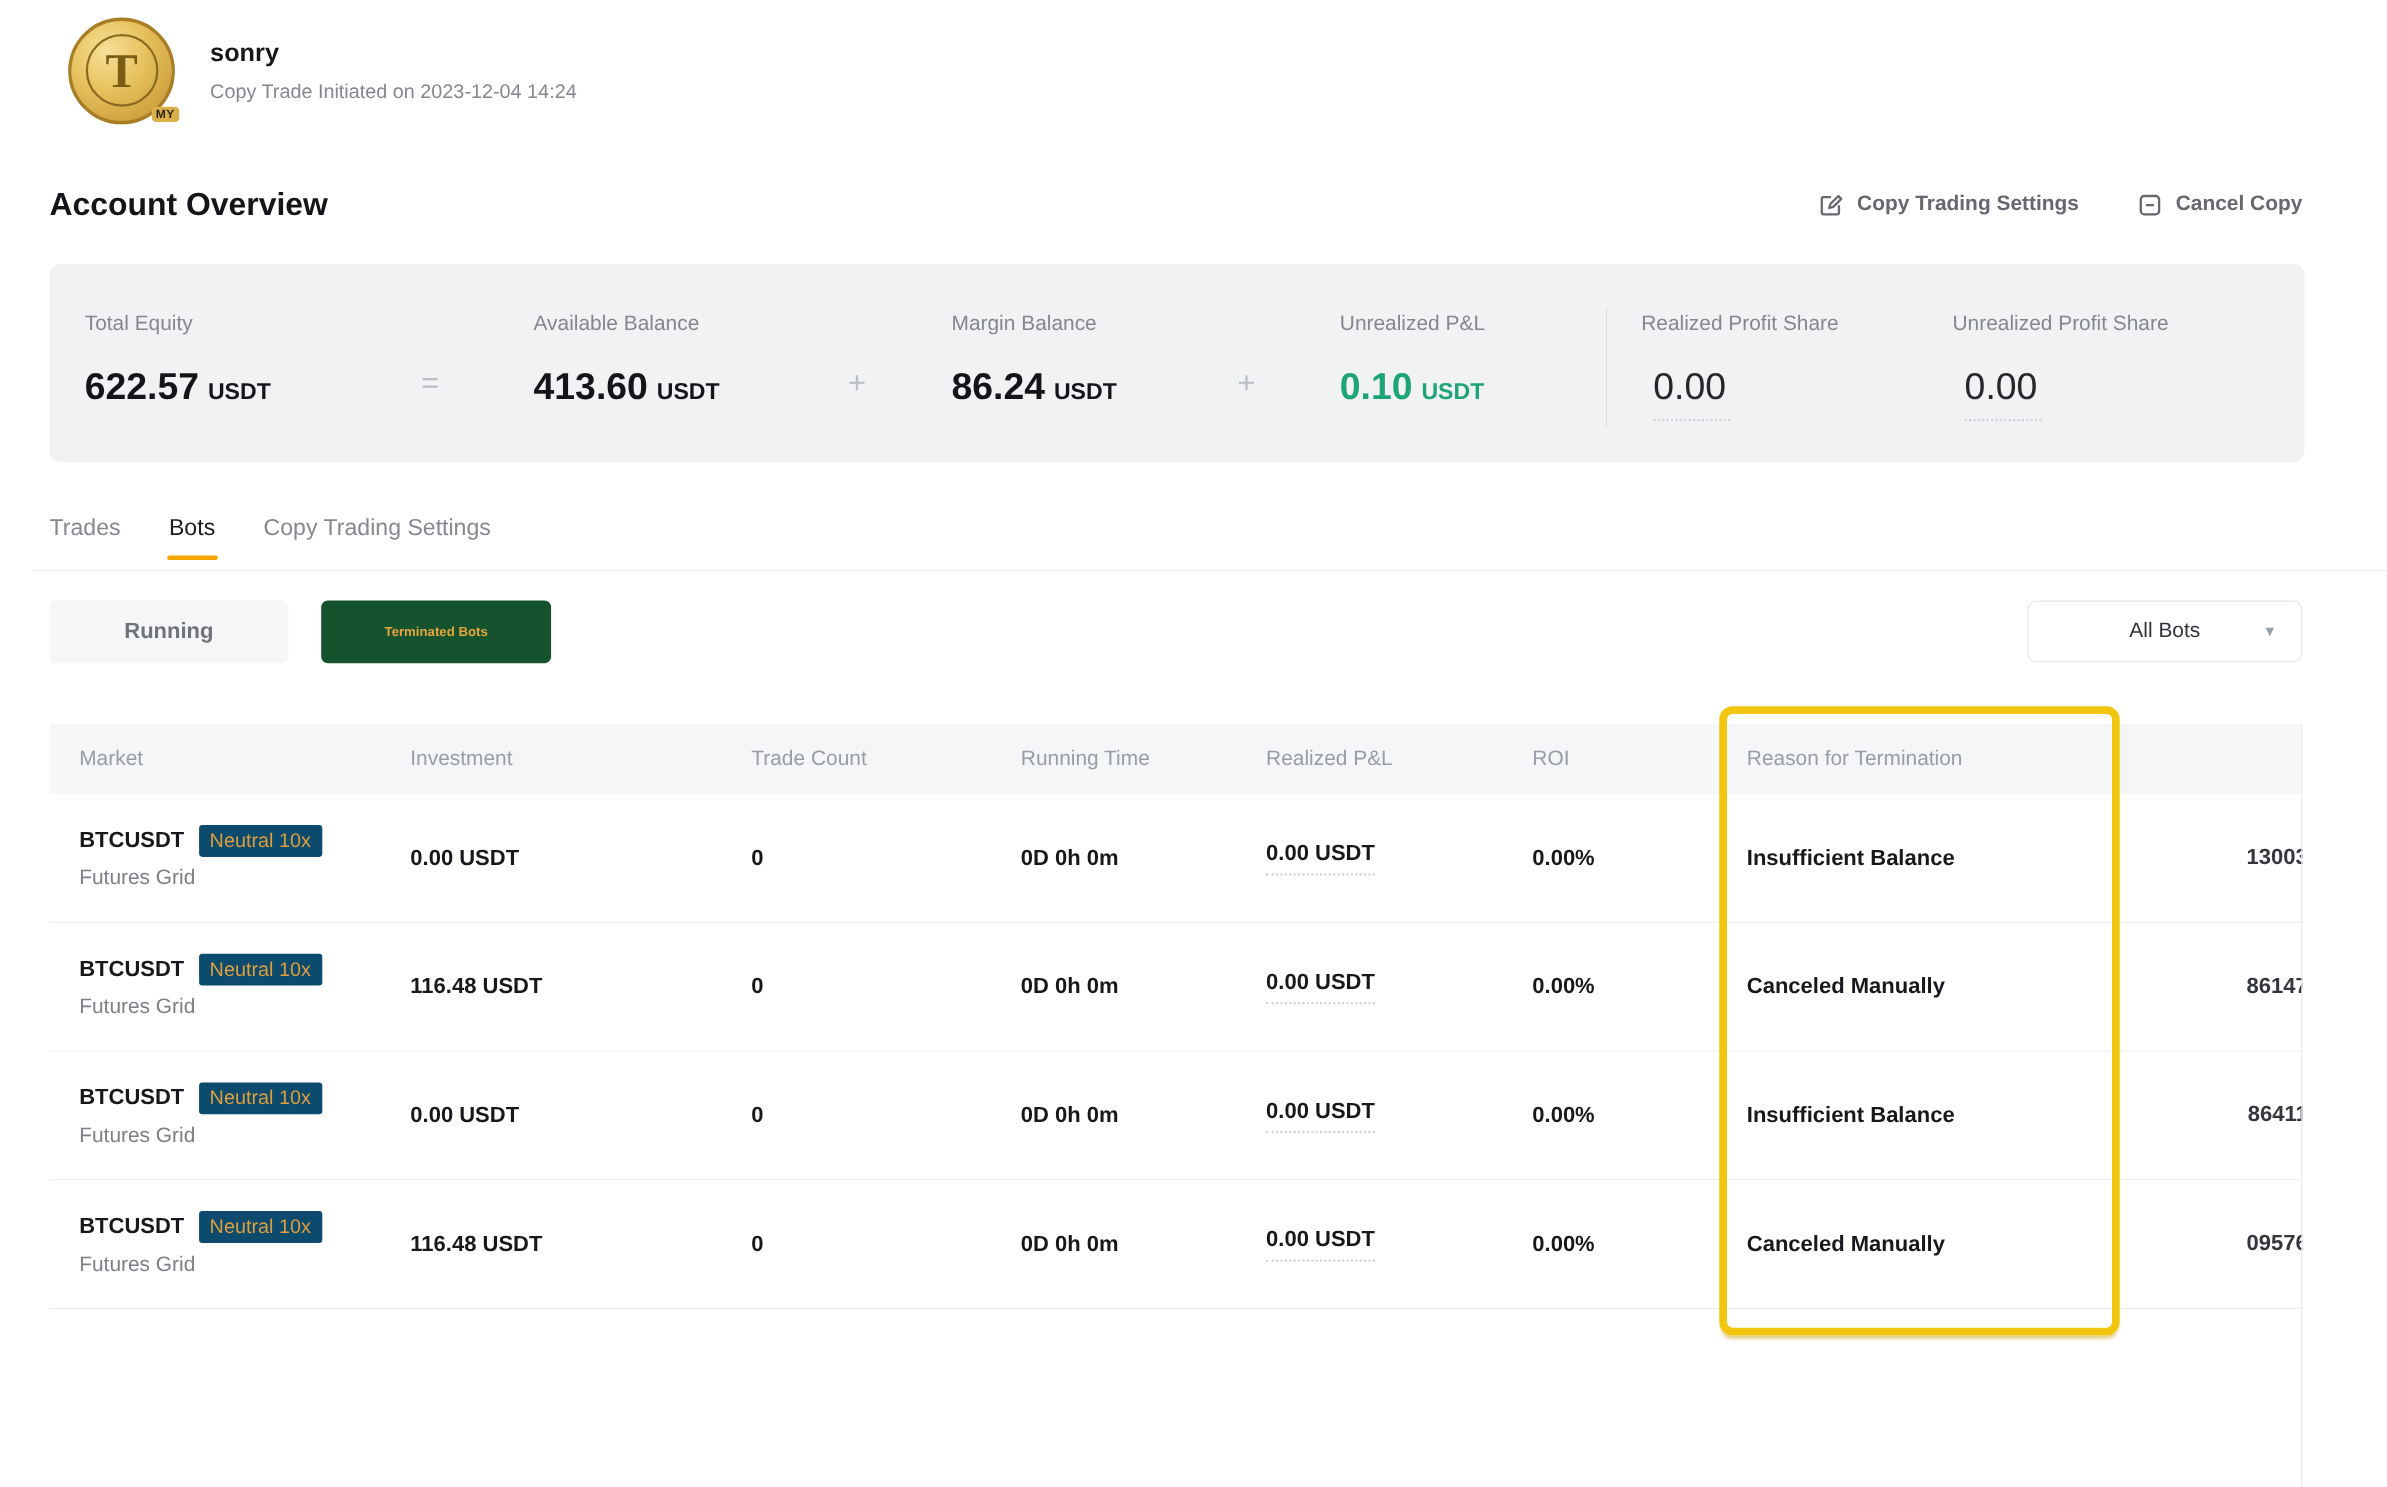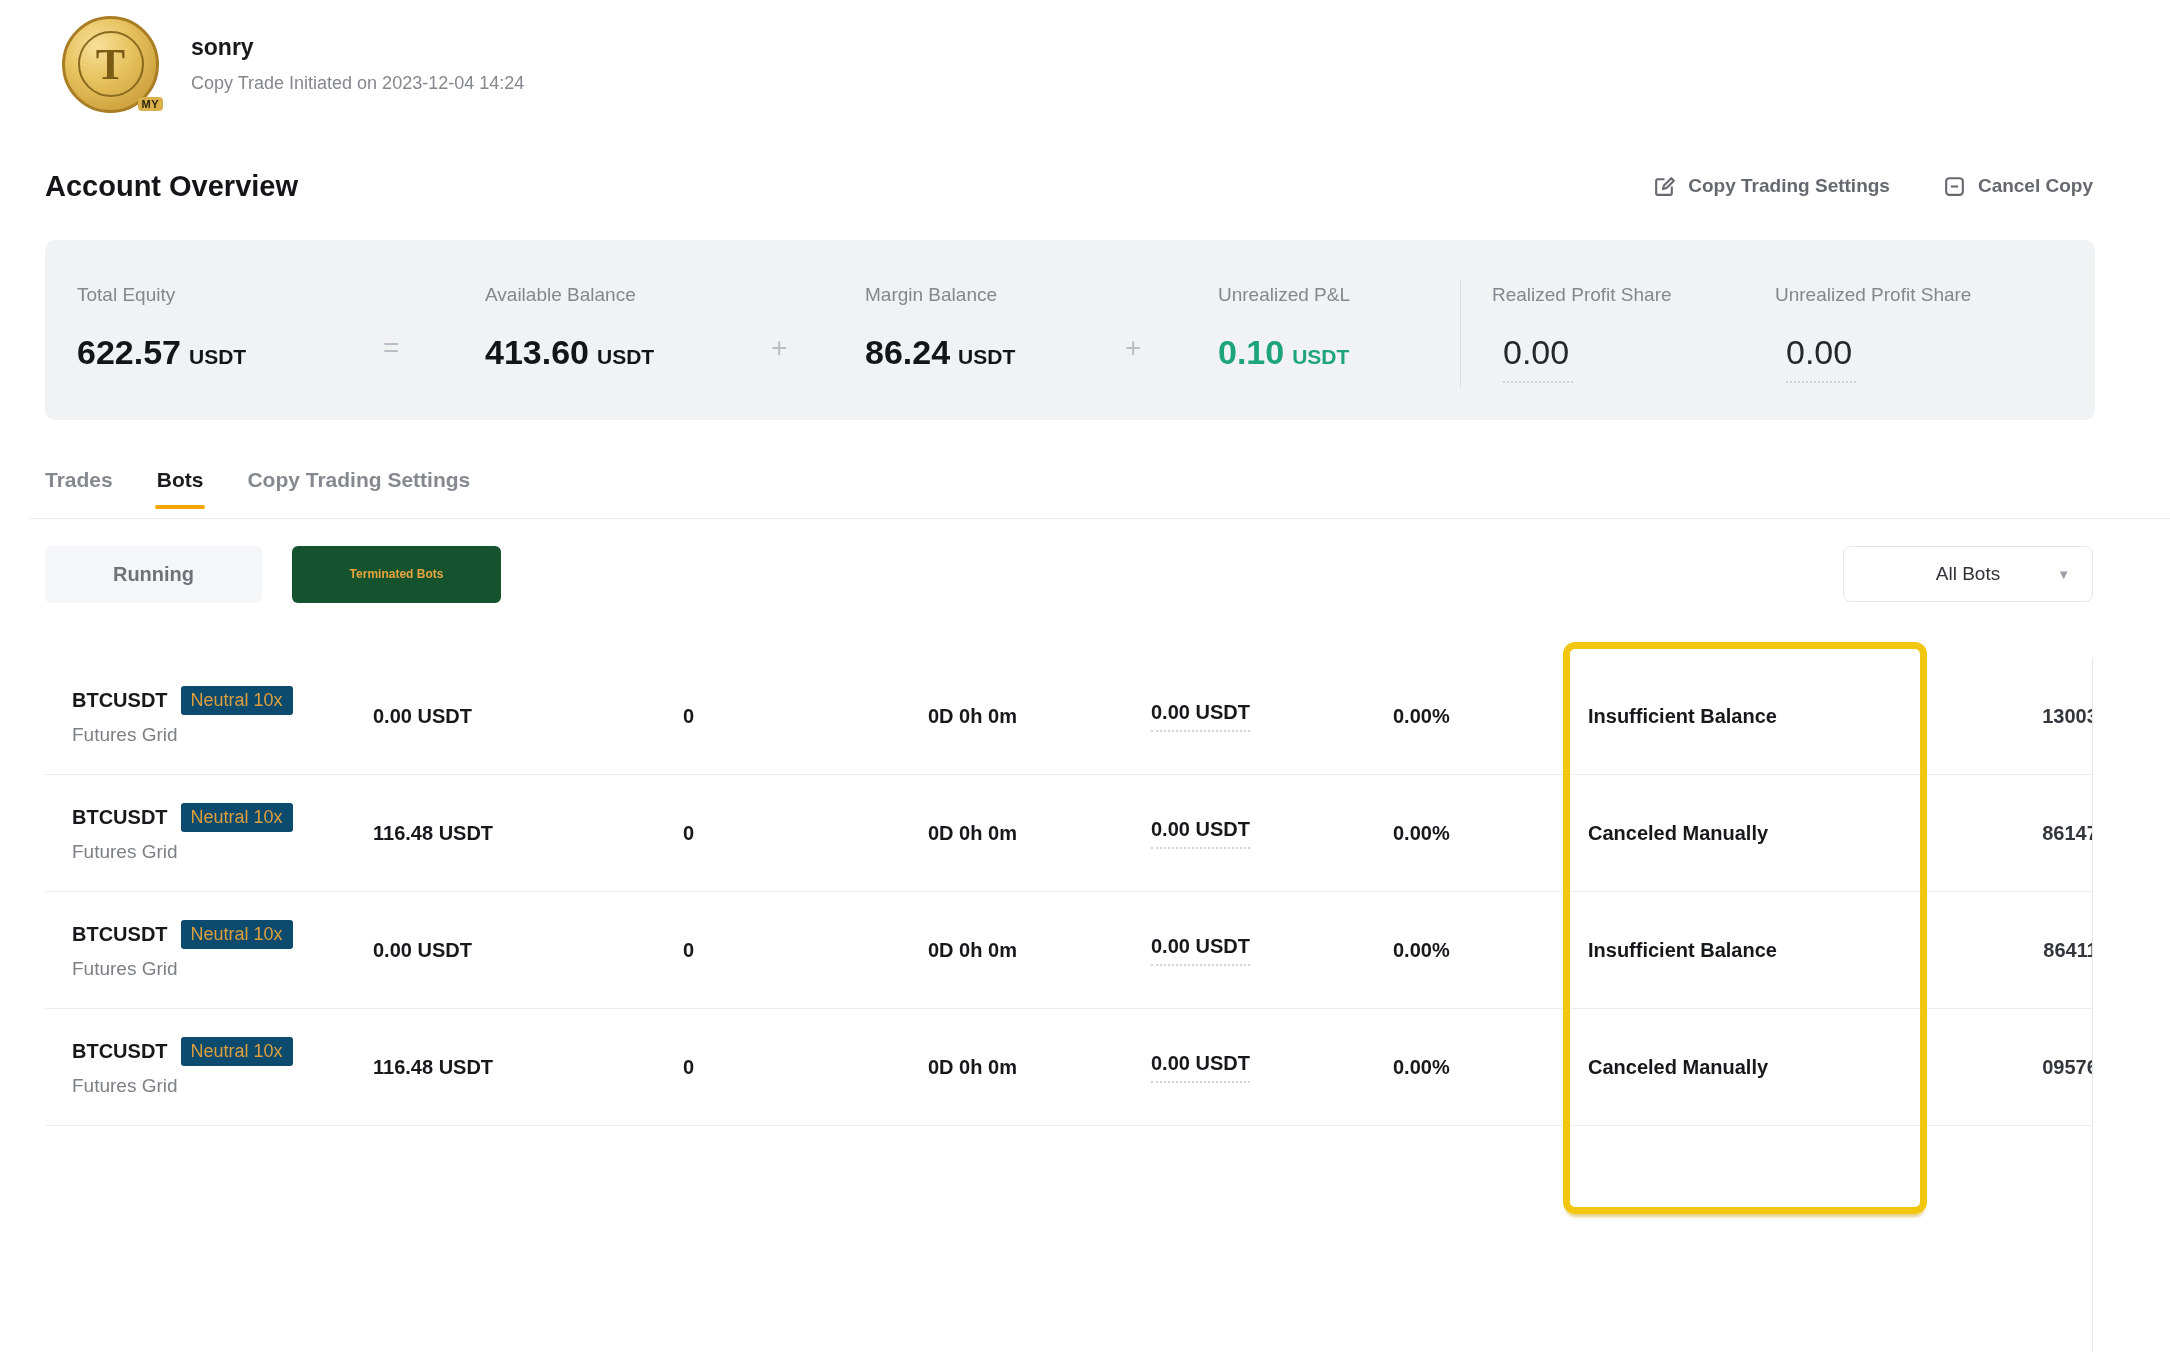--- a/index.html
+++ b/index.html
@@ -42,21 +42,21 @@
   .stat-value{font-size:34px;font-weight:700;color:#141519;white-space:nowrap;}
   .stat-unit{font-size:21px;font-weight:700;margin-left:8px;}
   .stat-green .stat-value{color:#1ea479;}
   .stat-plain .stat-value{font-weight:500;color:#26272b;display:inline-block;
       padding:0 4px 9px 0;border-bottom:2px dotted #cfd2d7;margin-left:11px;}
   .op{position:absolute;top:92px;font-size:28px;color:#b9bdc4;}
   .stats-divider{position:absolute;left:1415px;top:40px;width:1px;height:108px;background:#dcdee2;}
 
   
   .tabs-row{position:absolute;left:45px;top:468px;display:flex;gap:44px;}
-  .tab{font-size:21px;font-weight:700;color:#85888f;cursor:pointer;position:relative;white-space:nowrap;}
+  .tab{font-size:21px;font-weight:400;color:#85888f;cursor:pointer;position:relative;white-space:nowrap;}
   .tab.active{color:#1b1c20;}
   .tab.active::after{content:"";position:absolute;left:-2px;right:-2px;bottom:-17px;height:4px;
       background:#f7a600;border-radius:2px;}
   .tabs-line{position:absolute;left:30px;right:0;top:518px;height:1px;background:#ededef;}
 
   
   .filter-row{position:absolute;left:45px;top:545px;right:77px;height:58px;
       display:flex;justify-content:space-between;align-items:center;}
   .filter-left{display:flex;gap:30px;}
   .pill{height:57px;display:flex;align-items:center;justify-content:center;border-radius:6px;cursor:pointer;}
@@ -178,20 +178,30 @@
       <div class="pill pill-running">Running</div>
       <div class="pill pill-terminated">Terminated Bots</div>
     </div>
     <div class="dropdown">
       <span>All Bots</span>
       <span class="caret">▼</span>
     </div>
   </div>
 
   <div class="bots-table">
+    <div class="t-grid t-head">
+      <div>Market</div>
+      <div>Investment</div>
+      <div>Trade Count</div>
+      <div>Running Time</div>
+      <div>Realized P&amp;L</div>
+      <div>ROI</div>
+      <div>Reason for Termination</div>
+      <div></div>
+    </div>
 
     <div class="t-grid t-row">
       <div class="cell market-cell">
         <div class="market-top">
           <span>BTCUSDT</span>
           <span class="lev-badge">Neutral 10x</span>
         </div>
         <div class="bot-type">Futures Grid</div>
       </div>
       <div class="cell">0.00 USDT</div>

